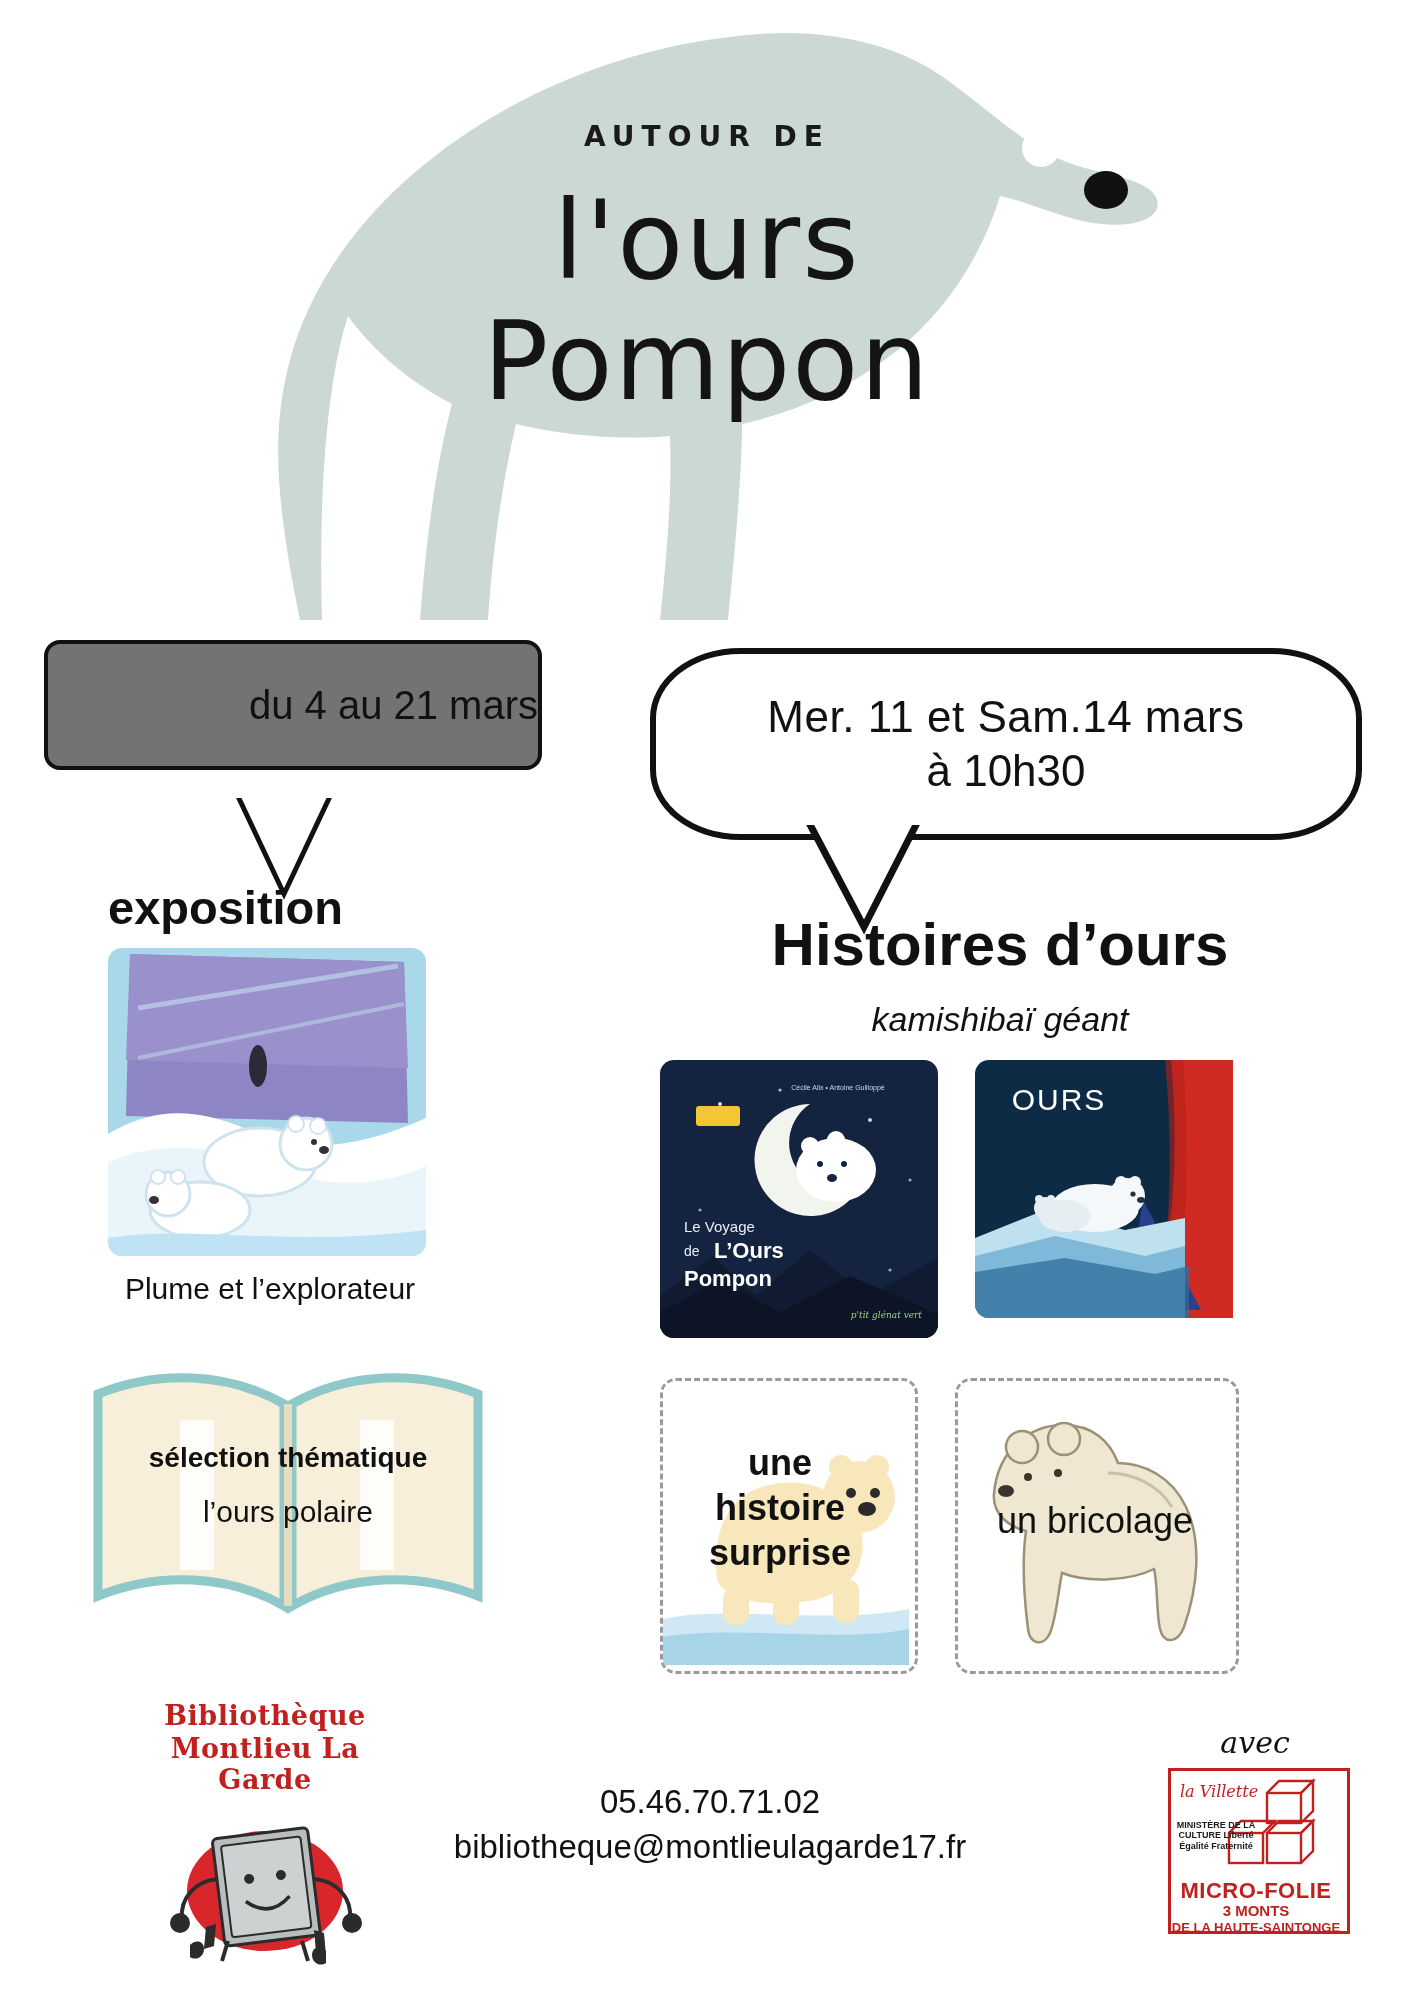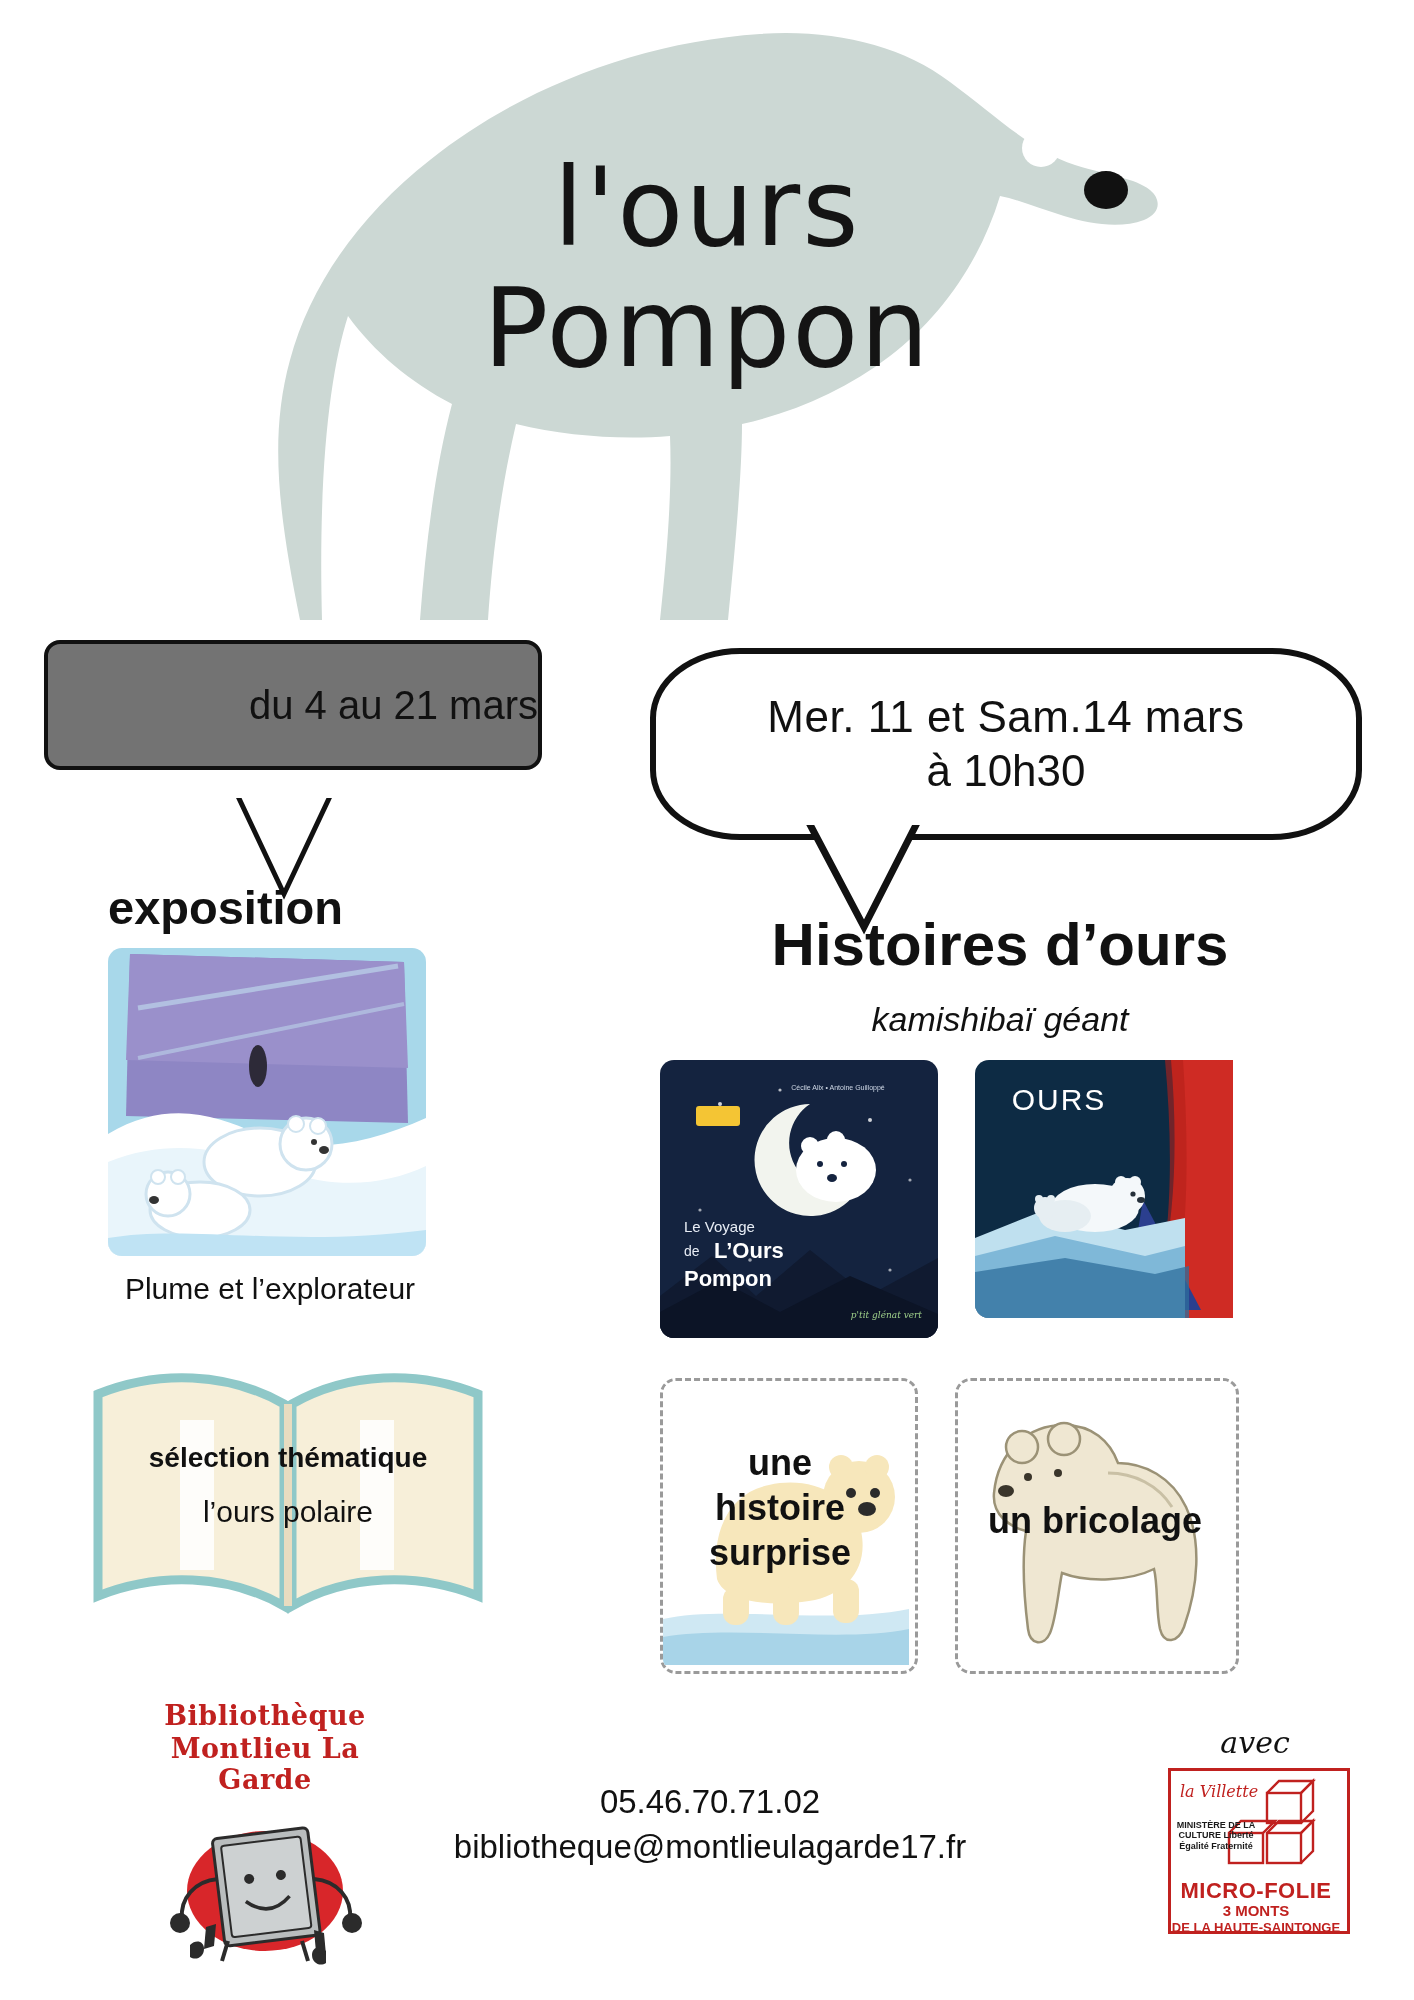--- a/index.html
+++ b/index.html
@@ -186,21 +186,21 @@
     font-weight: 700;
     line-height: 1.25;
     color: #111;
   }
   .dc2-label {
     position: absolute;
     left: 950px; top: 1500px;
     width: 290px;
     text-align: center;
     font-size: 36px;
-    font-weight: 700;
+    font-weight: 400;
     color: #111;
   }
 
   
   .logo-biblio {
     position: absolute;
     left: 130px; top: 1700px;
     width: 270px; height: 240px;
     text-align: center;
   }
@@ -324,20 +324,21 @@
         C410,382 374,352 348,316
         C330,372 318,470 322,620
         Z"></path>
       <circle cx="1041" cy="148" r="19" fill="#ffffff"></circle>
       <ellipse cx="1106" cy="190" rx="22" ry="19" fill="#111111"></ellipse>
     </g>
   </svg>
 </div>
 
 <div class="hero-text">
+  <div class="kicker">AUTOUR DE</div>
   <div class="title-main">
     <span class="l1">l'ours</span>
     <span class="l2">Pompon</span>
   </div>
 </div>
 
 <div class="bubble-left">
   <div class="bubble-left-text">du 4 au 21 mars</div>
 </div>
 <svg class="tail-left" viewBox="0 0 120 110">

